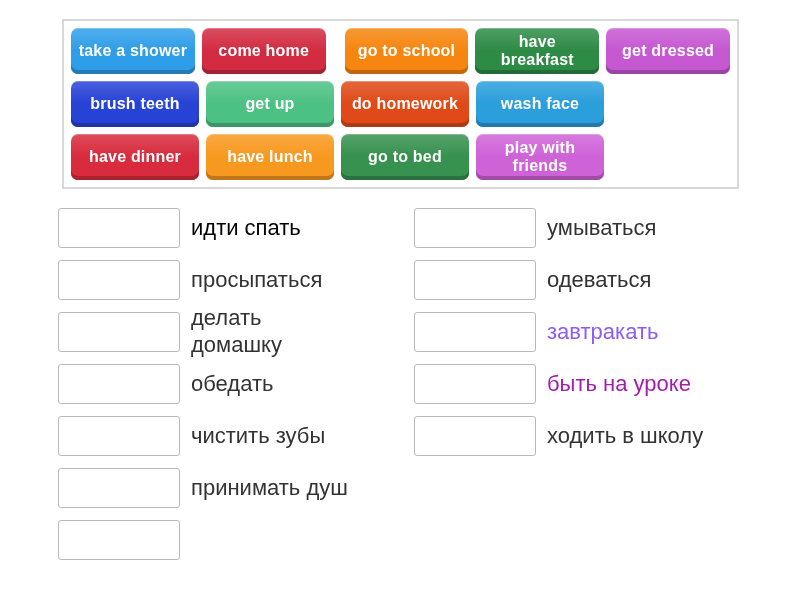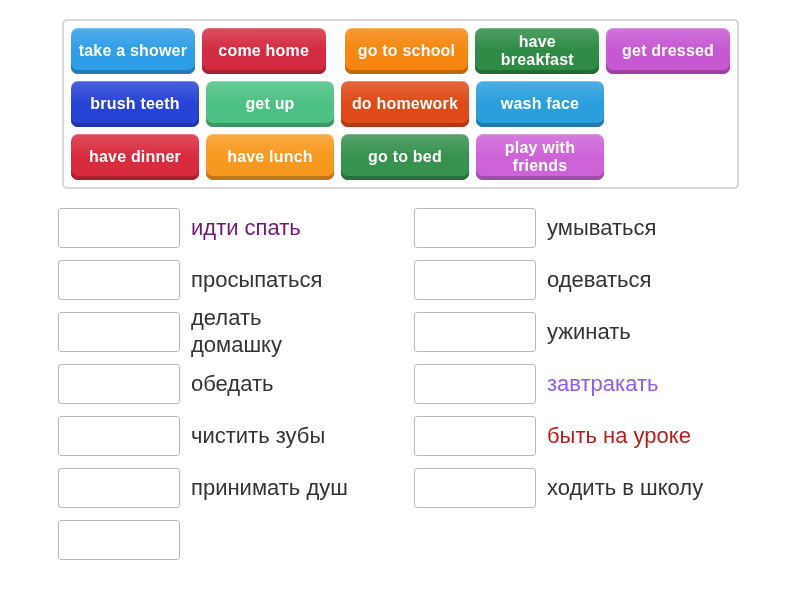--- a/index.html
+++ b/index.html
@@ -9,21 +9,21 @@
     background: #ffffff;
     font-family: "Liberation Sans", "DejaVu Sans", sans-serif;
   }
 
   
   .board {
     position: absolute; left: 62px; top: 19px;
     width: 677px; box-sizing: border-box;
     background: #ffffff;
     border: 2px solid #d8d8d8;
-    border-radius: 5px;
+    border-radius: 0;
     padding: 7px;
   }
   .tile-row { display: flex; gap: 7px; margin-top: 7px; }
   .tile-row:first-child { margin-top: 0; }
   .tile {
     width: 128px; height: 46px;
     box-sizing: border-box;
     border-radius: 7px;
     display: flex; align-items: center; justify-content: center;
     color: #ffffff;
@@ -79,21 +79,21 @@
       <div class="tile" style="color: rgb(255, 255, 255); background: linear-gradient(rgb(249, 169, 67) 0%, rgb(248, 153, 31) 48%, rgb(248, 153, 31) 100%); box-shadow: rgb(193, 119, 24) 0px -4px 0px inset, rgba(255, 255, 255, 0.25) 0px 1px 0px inset;">have lunch</div>
       <div class="tile" style="color: rgb(255, 255, 255); background: linear-gradient(rgb(87, 163, 107) 0%, rgb(55, 145, 79) 48%, rgb(55, 145, 79) 100%); box-shadow: rgb(43, 113, 62) 0px -4px 0px inset, rgba(255, 255, 255, 0.25) 0px 1px 0px inset;">go to bed</div>
       <div class="tile" style="color: rgb(255, 255, 255); background: linear-gradient(rgb(214, 124, 222) 0%, rgb(206, 99, 216) 48%, rgb(206, 99, 216) 100%); box-shadow: rgb(161, 77, 168) 0px -4px 0px inset, rgba(255, 255, 255, 0.25) 0px 1px 0px inset;">play with
 friends</div>
     </div>
   </section>
 
   <section class="match-col left">
     <div class="match-row">
       <div class="slot" style="border-color: rgb(185, 185, 185);"></div>
-      <div class="match-label" style="color: #701a75;">идти спать</div>
+      <div class="match-label" style="color: #000000;">идти спать</div>
     </div>
     <div class="match-row">
       <div class="slot" style="border-color: rgb(185, 185, 185);"></div>
       <div class="match-label" style="color: rgb(51, 51, 51);">просыпаться</div>
     </div>
     <div class="match-row">
       <div class="slot" style="border-color: rgb(185, 185, 185);"></div>
       <div class="match-label" style="color: rgb(51, 51, 51);">делать
 домашку</div>
     </div>
@@ -118,29 +118,25 @@
     <div class="match-row">
       <div class="slot" style="border-color: rgb(185, 185, 185);"></div>
       <div class="match-label" style="color: rgb(51, 51, 51);">умываться</div>
     </div>
     <div class="match-row">
       <div class="slot" style="border-color: rgb(185, 185, 185);"></div>
       <div class="match-label" style="color: rgb(51, 51, 51);">одеваться</div>
     </div>
     <div class="match-row">
       <div class="slot" style="border-color: rgb(185, 185, 185);"></div>
-      <div class="match-label" style="color: rgb(51, 51, 51);">ужинать</div>
-    </div>
-    <div class="match-row">
-      <div class="slot" style="border-color: rgb(185, 185, 185);"></div>
       <div class="match-label" style="color: #8b5cf6;">завтракать</div>
     </div>
     <div class="match-row">
       <div class="slot" style="border-color: rgb(185, 185, 185);"></div>
-      <div class="match-label" style="color: #b91c1c;">быть на уроке</div>
+      <div class="match-label" style="color: #a21caf;">быть на уроке</div>
     </div>
     <div class="match-row">
       <div class="slot" style="border-color: rgb(185, 185, 185);"></div>
       <div class="match-label" style="color: rgb(51, 51, 51);">ходить в школу</div>
     </div>
   </section>
 
 </main>
 
 </body></html>

